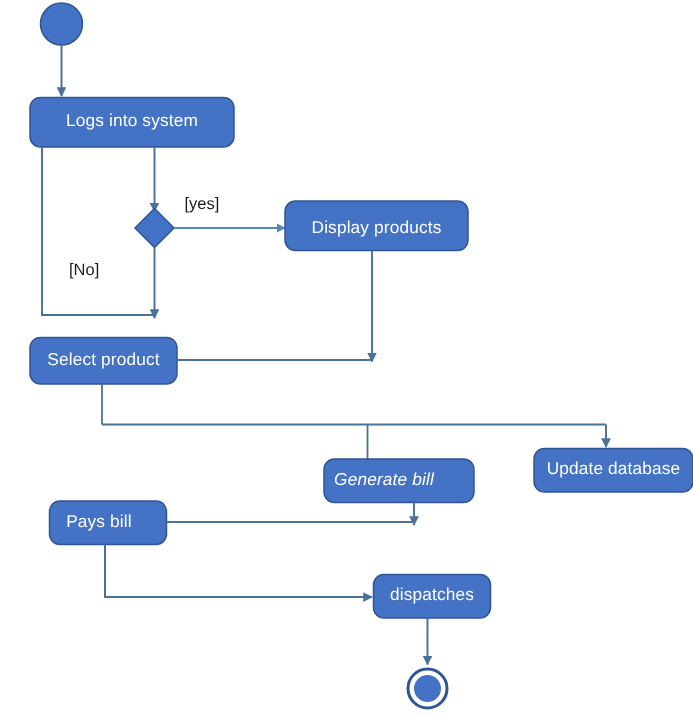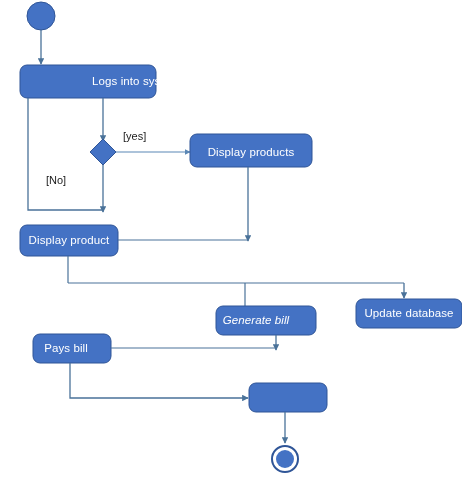--- a/index.html
+++ b/index.html
@@ -104,30 +104,31 @@
     <polyline points="70,363 70,398 248,398" fill="none" stroke="#4A7299" stroke-width="1.3" marker-end="url(#arrow)"></polyline>
 
     <rect x="249" y="383" width="78" height="29" rx="7" ry="7" fill="#4472C4" stroke="#2F5597" stroke-width="1"></rect>
 
     <line x1="285" y1="412" x2="285" y2="443" stroke="#4A7299" stroke-width="1.3" marker-end="url(#arrow)"></line>
 
     <circle cx="285" cy="459" r="13" fill="#ffffff" stroke="#2F5597" stroke-width="2"></circle>
     <circle cx="285" cy="459" r="9" fill="#4472C4" stroke="none"></circle>
   </svg>
 
-  <div class="node-label" style="left:20px; top:65px; width:136px; height:33px;margin-left:48px;">Logs into system</div>
+  <div class="node-label" style="left:20px; top:65px; width:136px; height:33px;">Logs into system</div>
 
   <div class="node-label" style="left:190px; top:134px; width:122px; height:37px;">Display products</div>
 
-  <div class="node-label" style="left:20px; top:225px; width:98px; height:31px;">Display product</div>
+  <div class="node-label" style="left:20px; top:225px; width:98px; height:31px;">Select product</div>
 
   <div class="node-label" style="left:216px; top:306px; width:80px; height:29px;font-style:italic;">Generate bill</div>
 
   <div class="node-label" style="left:356px; top:299px; width:106px; height:29px;">Update database</div>
 
   <div class="node-label" style="left:33px; top:334px; width:66px; height:29px;">Pays bill</div>
 
+  <div class="node-label" style="left:249px; top:383px; width:78px; height:29px;">dispatches</div>
 
   <div class="guard-label" style="left:123px; top:130px;">[yes]</div>
 
   <div class="guard-label" style="left:46px; top:174px;text-align:right;">[No]</div>
 
 </div>
 
 </body></html>

